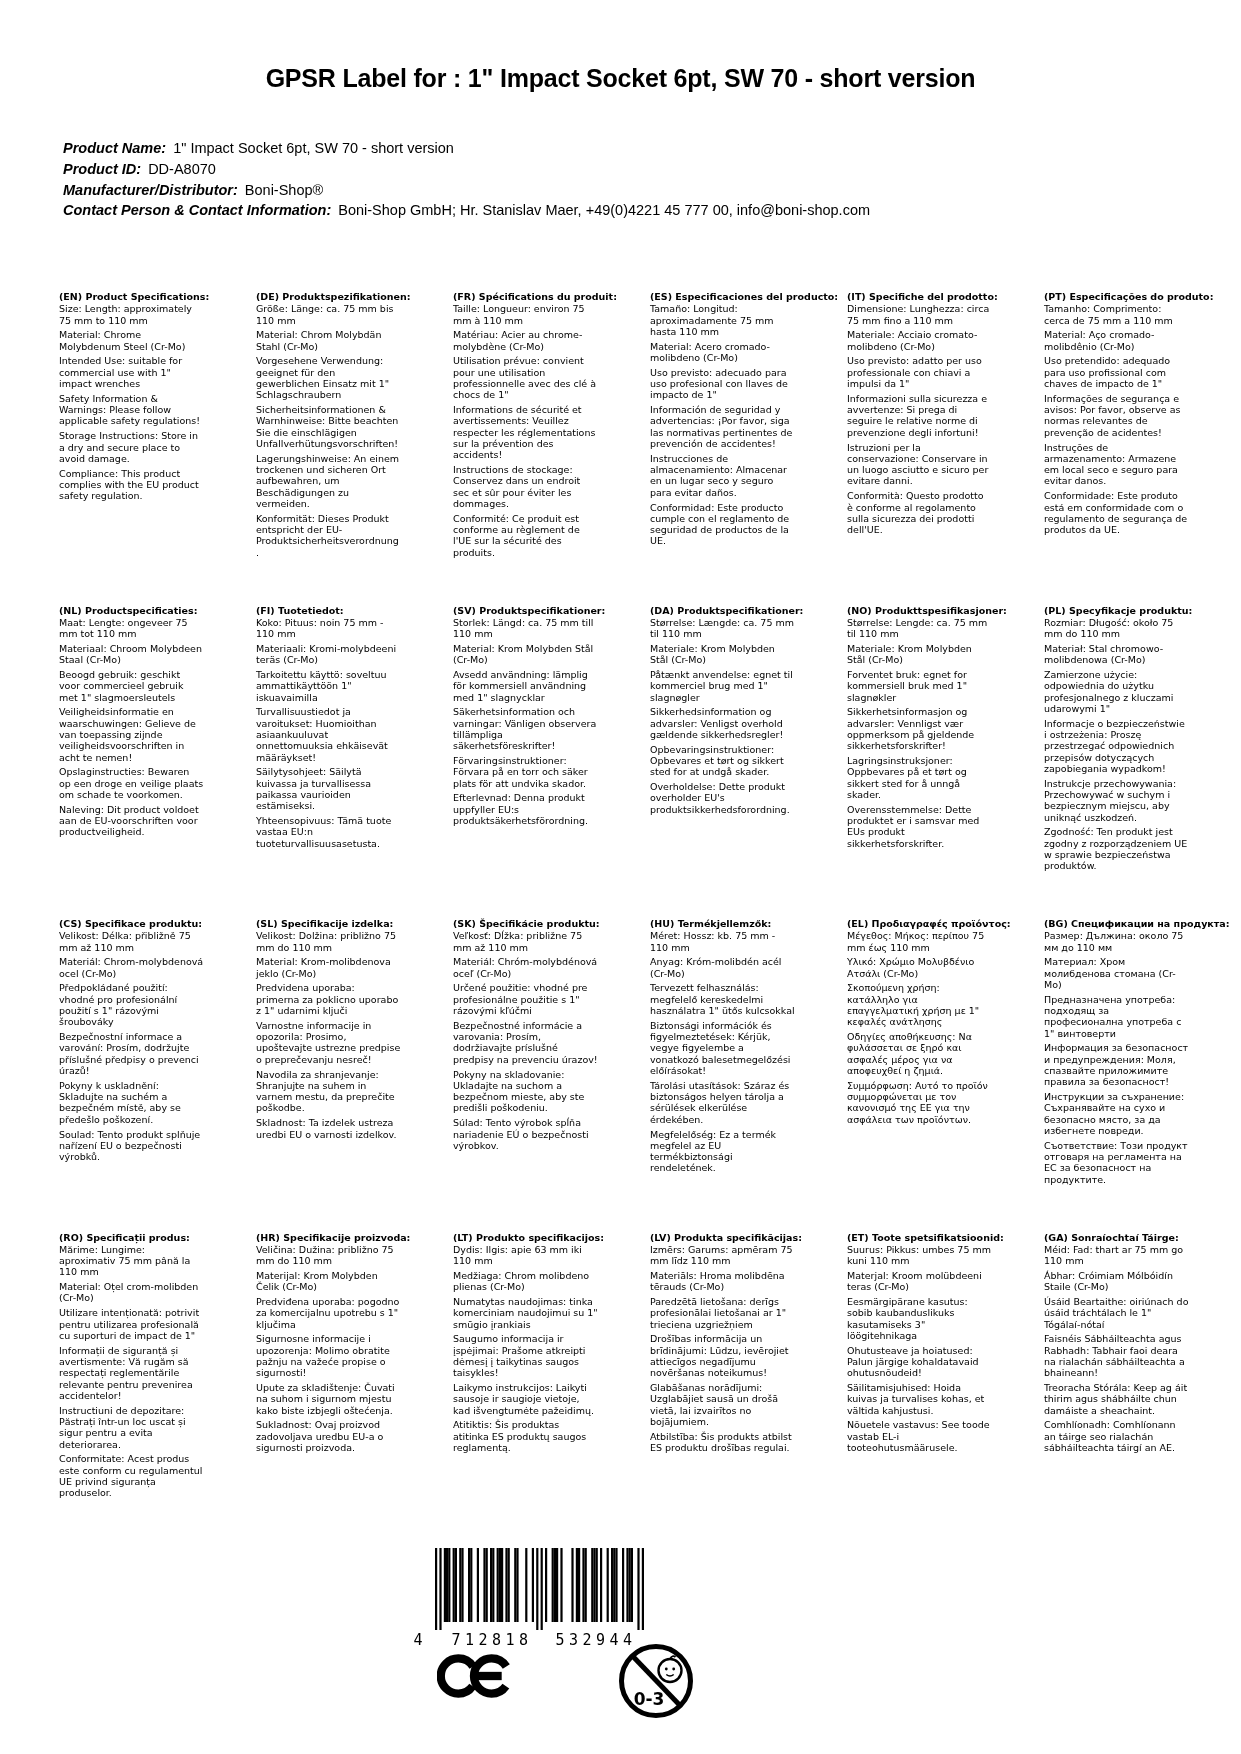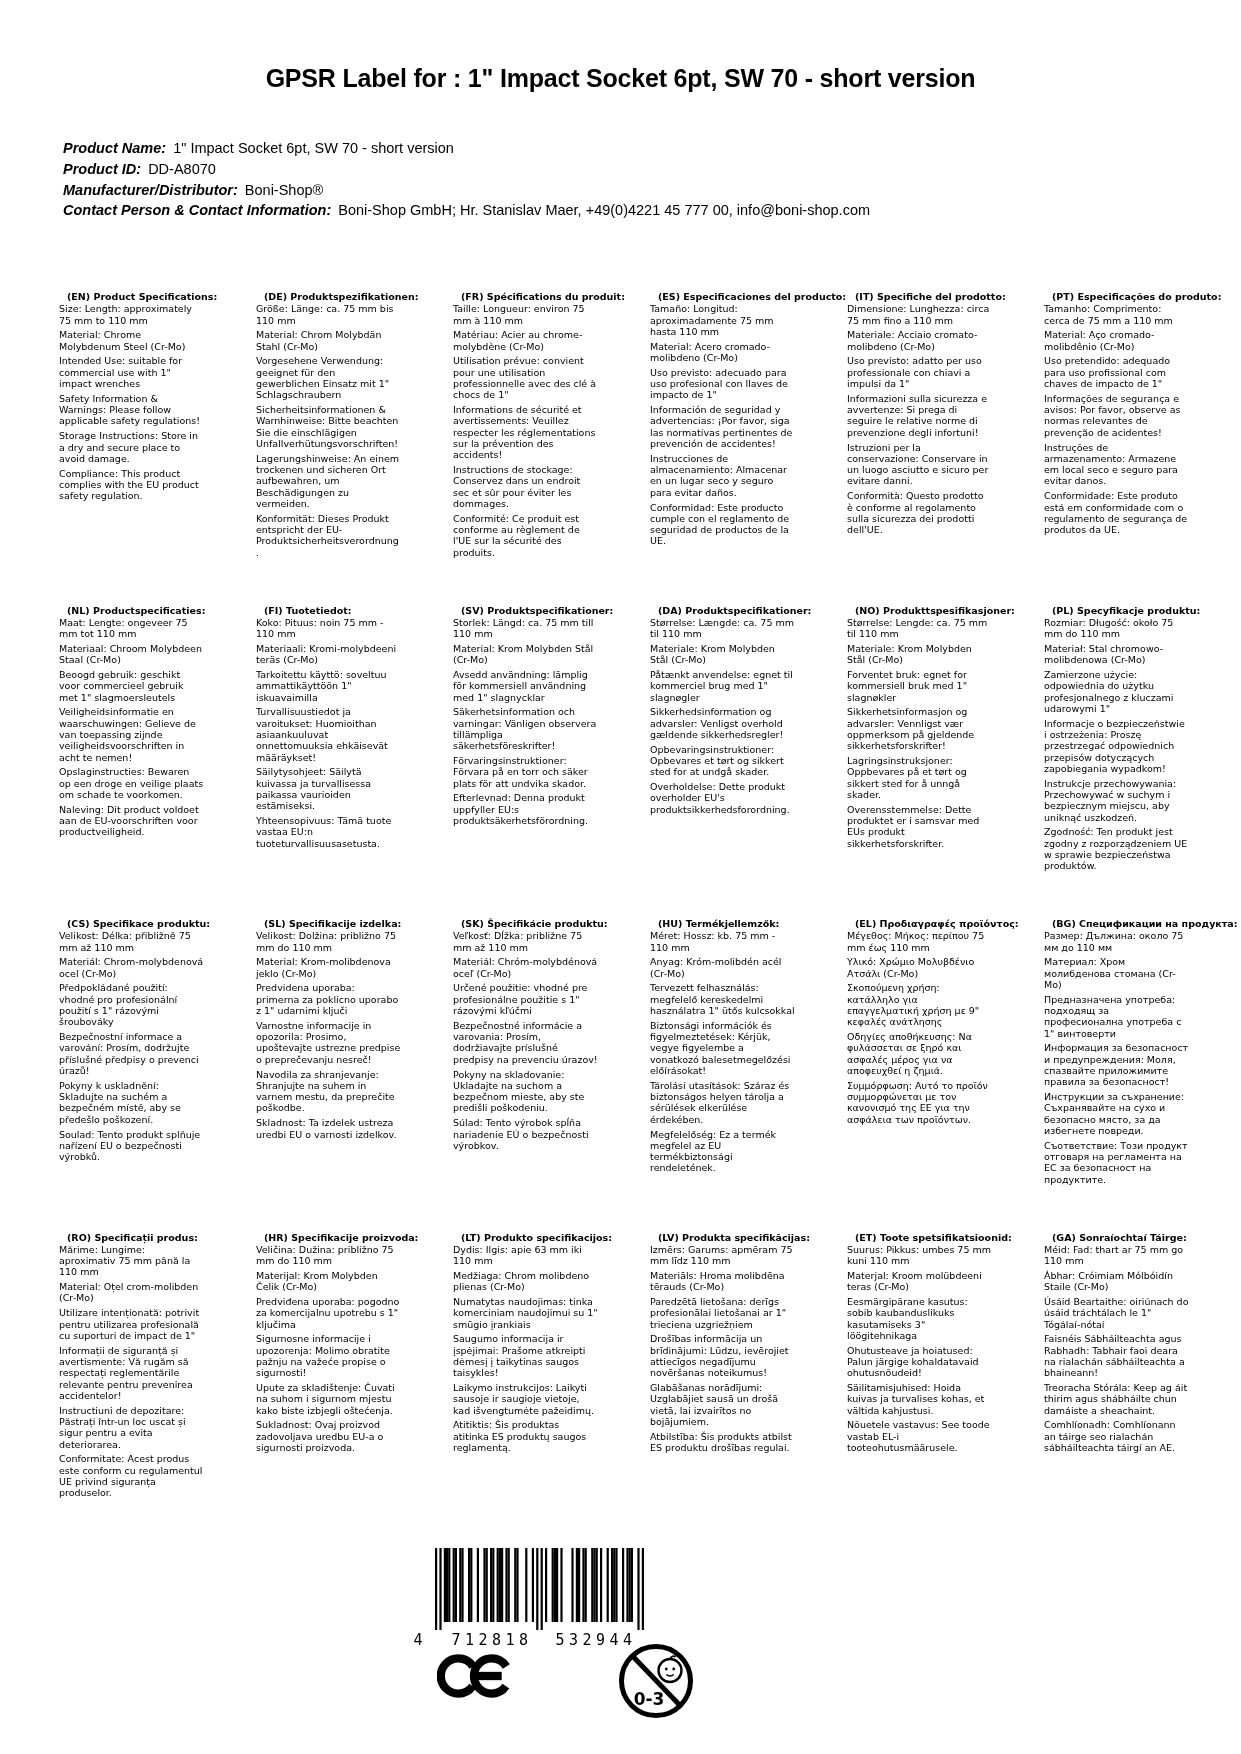--- a/index.html
+++ b/index.html
@@ -7,21 +7,21 @@
        font-family:"DejaVu Sans",sans-serif;overflow:hidden;}
   .title{position:absolute;left:0;right:0;top:47px;text-align:center;
          font-family:"Liberation Sans",sans-serif;font-weight:700;font-size:25px;letter-spacing:-0.2px;}
   .info{position:absolute;left:63px;top:138px;font-family:"Liberation Sans",sans-serif;
         font-size:14.5px;line-height:20.8px;}
   .info-lbl{font-weight:700;font-style:italic;}
   .info-val{margin-left:7px;}
   .grid{position:absolute;left:59px;top:291px;display:grid;
         grid-template-columns:repeat(6,197px);grid-template-rows:repeat(4,313.5px);}
   .block{width:145px;font-size:9.5px;line-height:11.3px;}
-  .bh{font-weight:700;white-space:nowrap;margin:0 0 1px 8px;}
+  .bh{font-weight:700;white-space:nowrap;margin:0 0 1px 0;}
   .block p{margin:0 0 3.5px 0;overflow-wrap:break-word;}
   .barcode{position:absolute;left:400px;top:1548px;}
   .bc-text{font-family:"DejaVu Sans Mono",monospace;font-size:15px;letter-spacing:4.5px;}
   .bc-first{font-family:"DejaVu Sans Mono",monospace;font-size:15px;}
   .ce{position:absolute;left:437px;top:1652px;}
   .age{position:absolute;left:617px;top:1642px;}
   .age-label{font-family:"DejaVu Sans",sans-serif;font-weight:700;font-size:17px;}
 </style>
 </head>
 <body>
@@ -177,21 +177,21 @@
       <p>Anyag: Króm-molibdén acél (Cr-Mo)</p>
       <p>Tervezett felhasználás: megfelelő kereskedelmi használatra 1" ütős kulcsokkal</p>
       <p>Biztonsági információk és figyelmeztetések: Kérjük, vegye figyelembe a vonatkozó balesetmegelőzési előírásokat!</p>
       <p>Tárolási utasítások: Száraz és biztonságos helyen tárolja a sérülések elkerülése érdekében.</p>
       <p>Megfelelőség: Ez a termék megfelel az EU termékbiztonsági rendeletének.</p>
     </div>
     <div class="block">
       <div class="bh">(EL) Προδιαγραφές προϊόντος:</div>
       <p>Μέγεθος: Μήκος: περίπου 75 mm έως 110 mm</p>
       <p>Υλικό: Χρώμιο Μολυβδένιο Ατσάλι (Cr-Mo)</p>
-      <p>Σκοπούμενη χρήση: κατάλληλο για επαγγελματική χρήση με 9" κεφαλές ανάτλησης</p>
+      <p>Σκοπούμενη χρήση: κατάλληλο για επαγγελματική χρήση με 1" κεφαλές ανάτλησης</p>
       <p>Οδηγίες αποθήκευσης: Να φυλάσσεται σε ξηρό και ασφαλές μέρος για να αποφευχθεί η ζημιά.</p>
       <p>Συμμόρφωση: Αυτό το προϊόν συμμορφώνεται με τον κανονισμό της ΕΕ για την ασφάλεια των προϊόντων.</p>
     </div>
     <div class="block">
       <div class="bh">(BG) Спецификации на продукта:</div>
       <p>Размер: Дължина: около 75 мм до 110 мм</p>
       <p>Материал: Хром молибденова стомана (Cr-Mo)</p>
       <p>Предназначена употреба: подходящ за професионална употреба с 1" винтоверти</p>
       <p>Информация за безопасност и предупреждения: Моля, спазвайте приложимите правила за безопасност!</p>
       <p>Инструкции за съхранение: Съхранявайте на сухо и безопасно място, за да избегнете повреди.</p>

